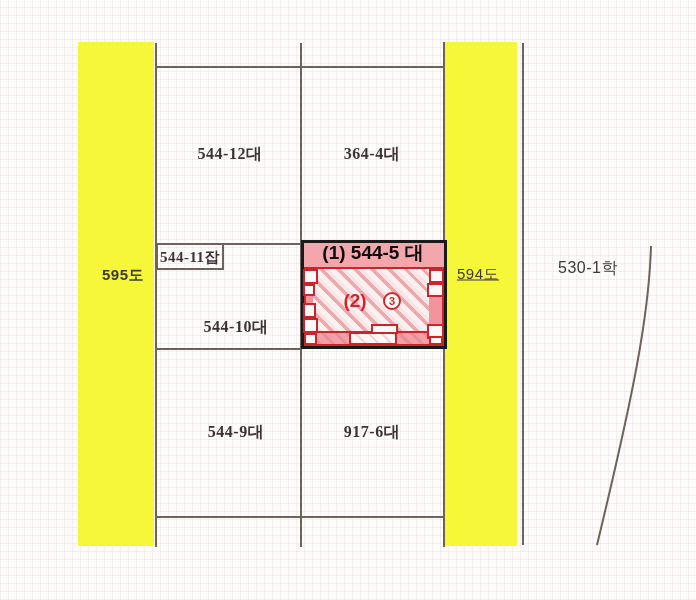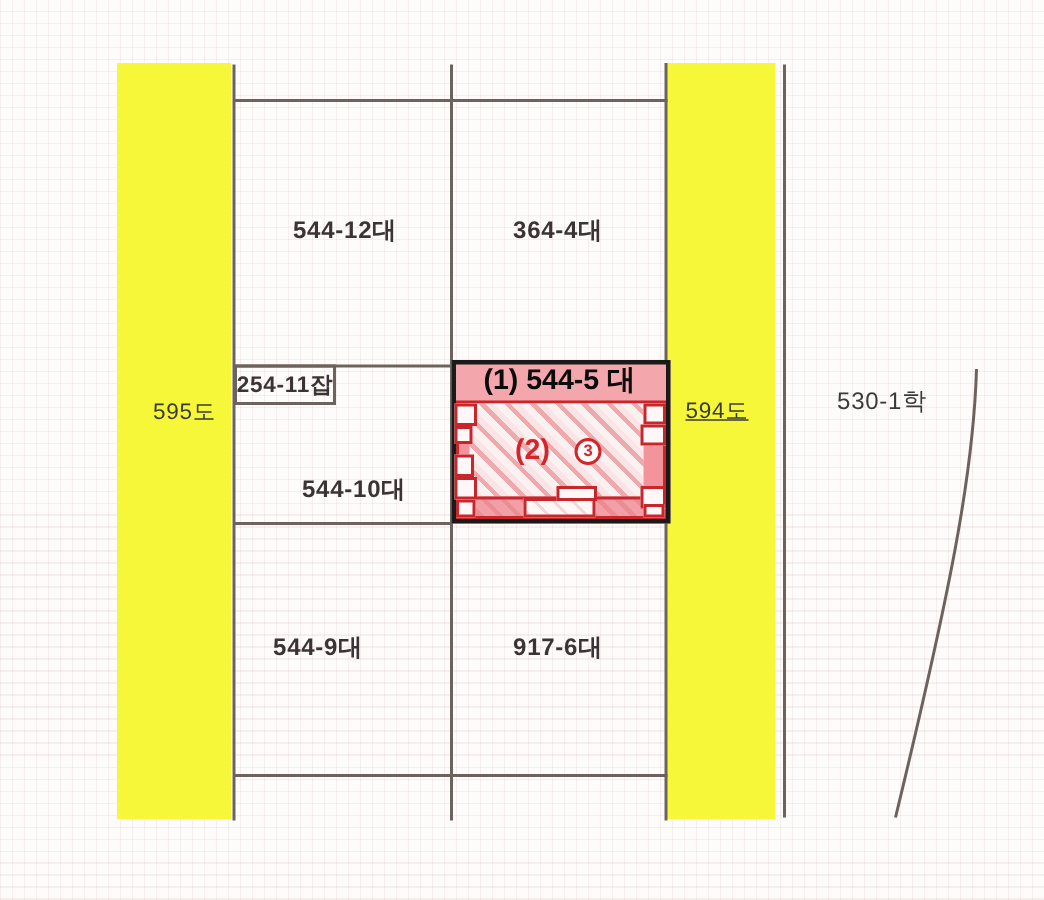--- a/index.html
+++ b/index.html
@@ -25,21 +25,21 @@
   .hl-top{left:156px;top:66px;width:289px;height:2px;}
   .hl-mid{left:156px;top:243px;width:146px;height:2px;}
   .hl-mid2{left:156px;top:348px;width:146px;height:2px;}
   .hl-bot{left:156px;top:516px;width:289px;height:2px;}
   .box-11{left:156px;top:243px;width:68px;height:27px;border:2px solid #6E625F;box-sizing:border-box;background:transparent;z-index:2;}
   
   .curve-svg{left:0;top:0;z-index:2;pointer-events:none;}
   
   .plabel{
     z-index:6;transform:translate(-50%,-50%);white-space:nowrap;
-    font-family:Liberation Sans, sans-serif;font-weight:bold;
+    font-family:Liberation Serif, serif;font-weight:bold;
     font-size:16px;color:#3B3335;letter-spacing:0.5px;
   }
   .rlabel{
     z-index:6;transform:translate(-50%,-50%);white-space:nowrap;
     font-size:15px;color:#3A3A3A;letter-spacing:0.5px;
   }
   
   .hl-parcel{
     left:301px;top:240px;width:146px;height:109px;box-sizing:border-box;
     background:#F4A6AD;border:3px solid #1A1A1A;z-index:3;
@@ -126,22 +126,22 @@
   <div class="abs notch n-b2"></div>
   <div class="abs notch n-b3"></div>
   <div class="abs bump"></div>
 
   <div class="abs hl-title">(1) 544-5 대</div>
   <div class="abs unit-label">(2)</div>
   <div class="abs circle-badge">3</div>
 
   <div class="abs plabel" style="left:230px;top:154px;">544-12대</div>
   <div class="abs plabel" style="left:372px;top:154px;">364-4대</div>
-  <div class="abs plabel" style="left:190px;top:257px;font-size:15px;">254-11잡</div>
+  <div class="abs plabel" style="left:190px;top:257px;font-size:15px;">544-11잡</div>
   <div class="abs plabel" style="left:236px;top:299px;margin-top:28px;">544-10대</div>
-  <div class="abs plabel" style="left:212px;top:432px;">544-9대</div>
+  <div class="abs plabel" style="left:236px;top:432px;">544-9대</div>
   <div class="abs plabel" style="left:372px;top:432px;">917-6대</div>
 
-  <div class="abs rlabel" style="left:123px;top:275px;">595도</div>
+  <div class="abs rlabel" style="left:123px;top:275px;font-weight:bold;">595도</div>
   <div class="abs rlabel" style="left:478px;top:274px;text-decoration:underline;">594도</div>
   <div class="abs rlabel" style="left:588px;top:268px;font-size:16px;">530-1학</div>
 
 </div>
 
 </body></html>

